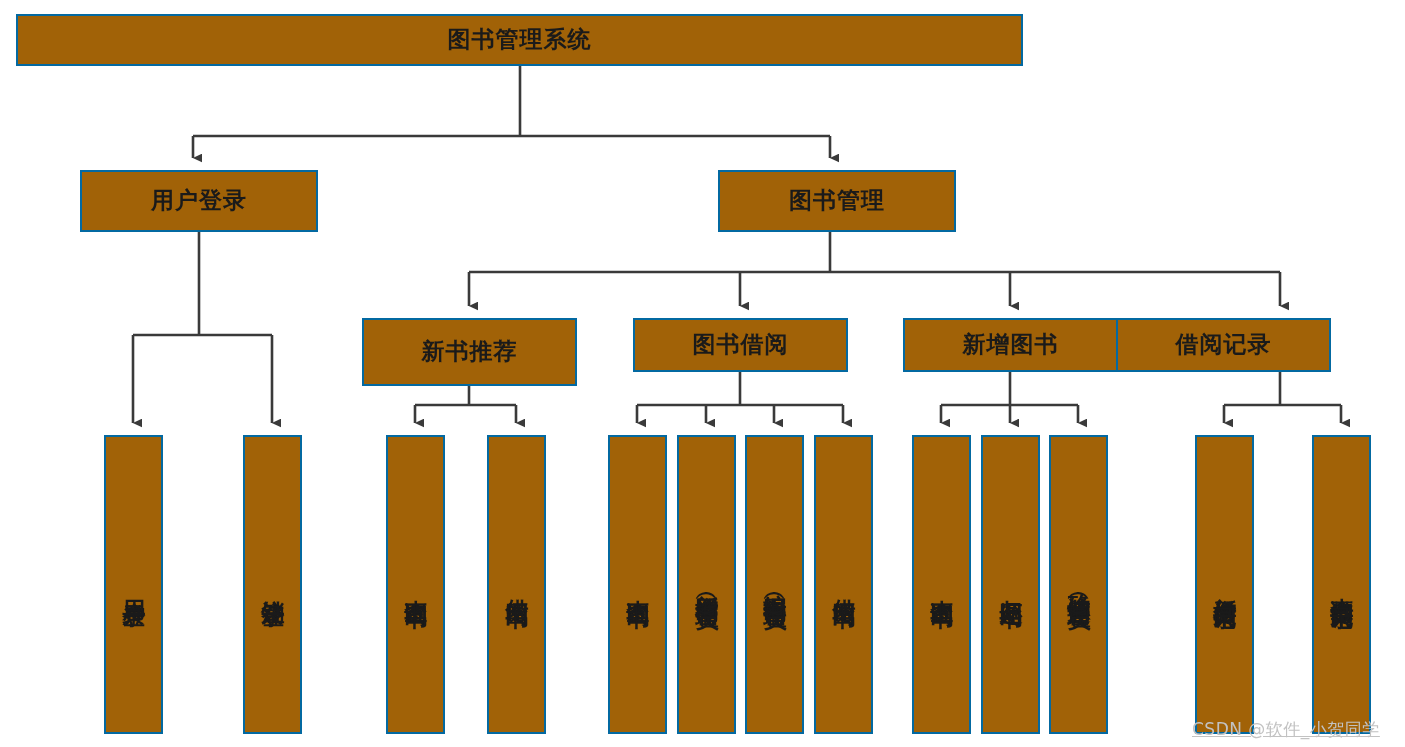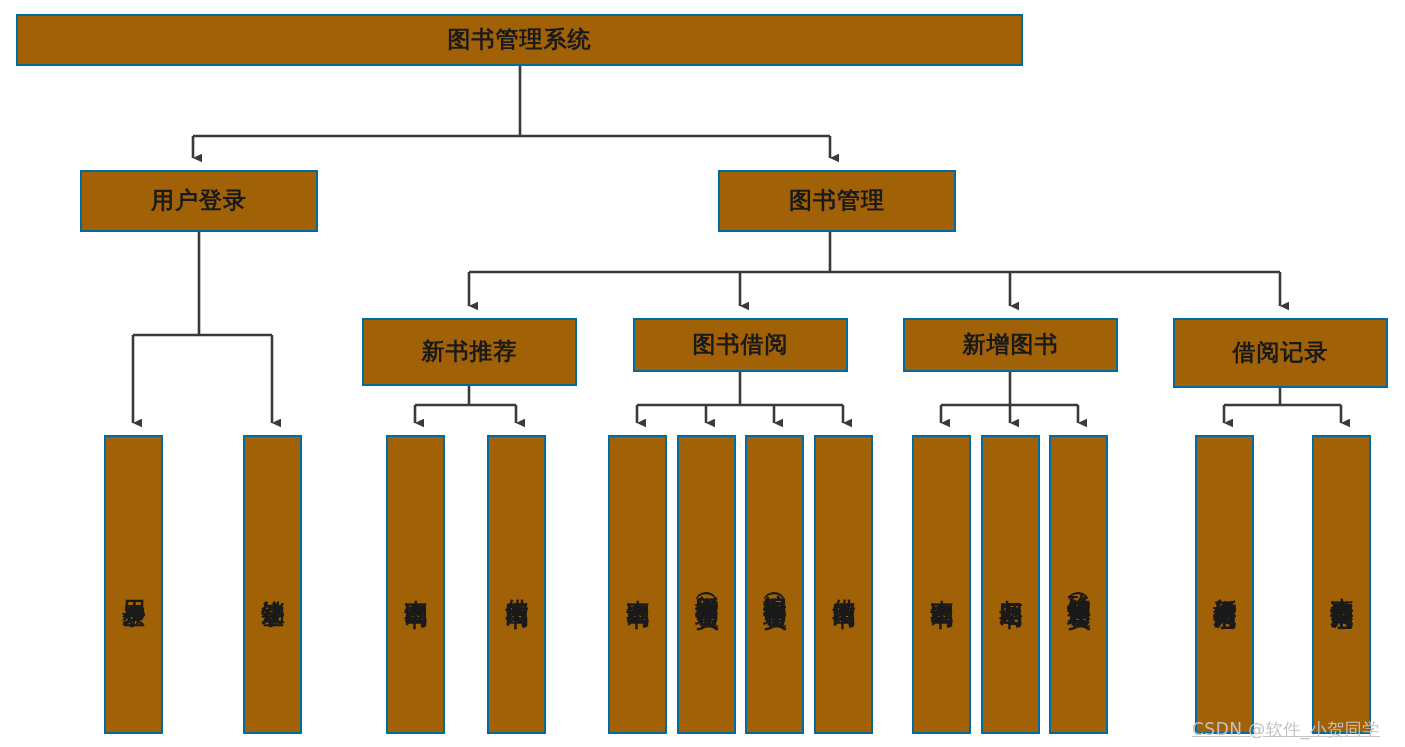--- a/index.html
+++ b/index.html
@@ -152,21 +152,21 @@
   </div>
 
   <div class="node horizontal" style="left:633px; top:318px; width:215px; height:54px;">
     <span>图书借阅</span>
   </div>
 
   <div class="node horizontal" style="left:903px; top:318px; width:215px; height:54px;">
     <span>新增图书</span>
   </div>
 
-  <div class="node horizontal" style="left:1173px; top:318px; width:215px; height:70px;">
+  <div class="node horizontal" style="left:1116px; top:318px; width:215px; height:54px;">
     <span>借阅记录</span>
   </div>
 
   <div class="node vertical" style="left:104px; top:435px; width:59px; height:299px;">
     <span class="vtext">用户登录</span>
   </div>
 
   <div class="node vertical" style="left:243px; top:435px; width:59px; height:299px;">
     <span class="vtext">注销登录</span>
   </div>

